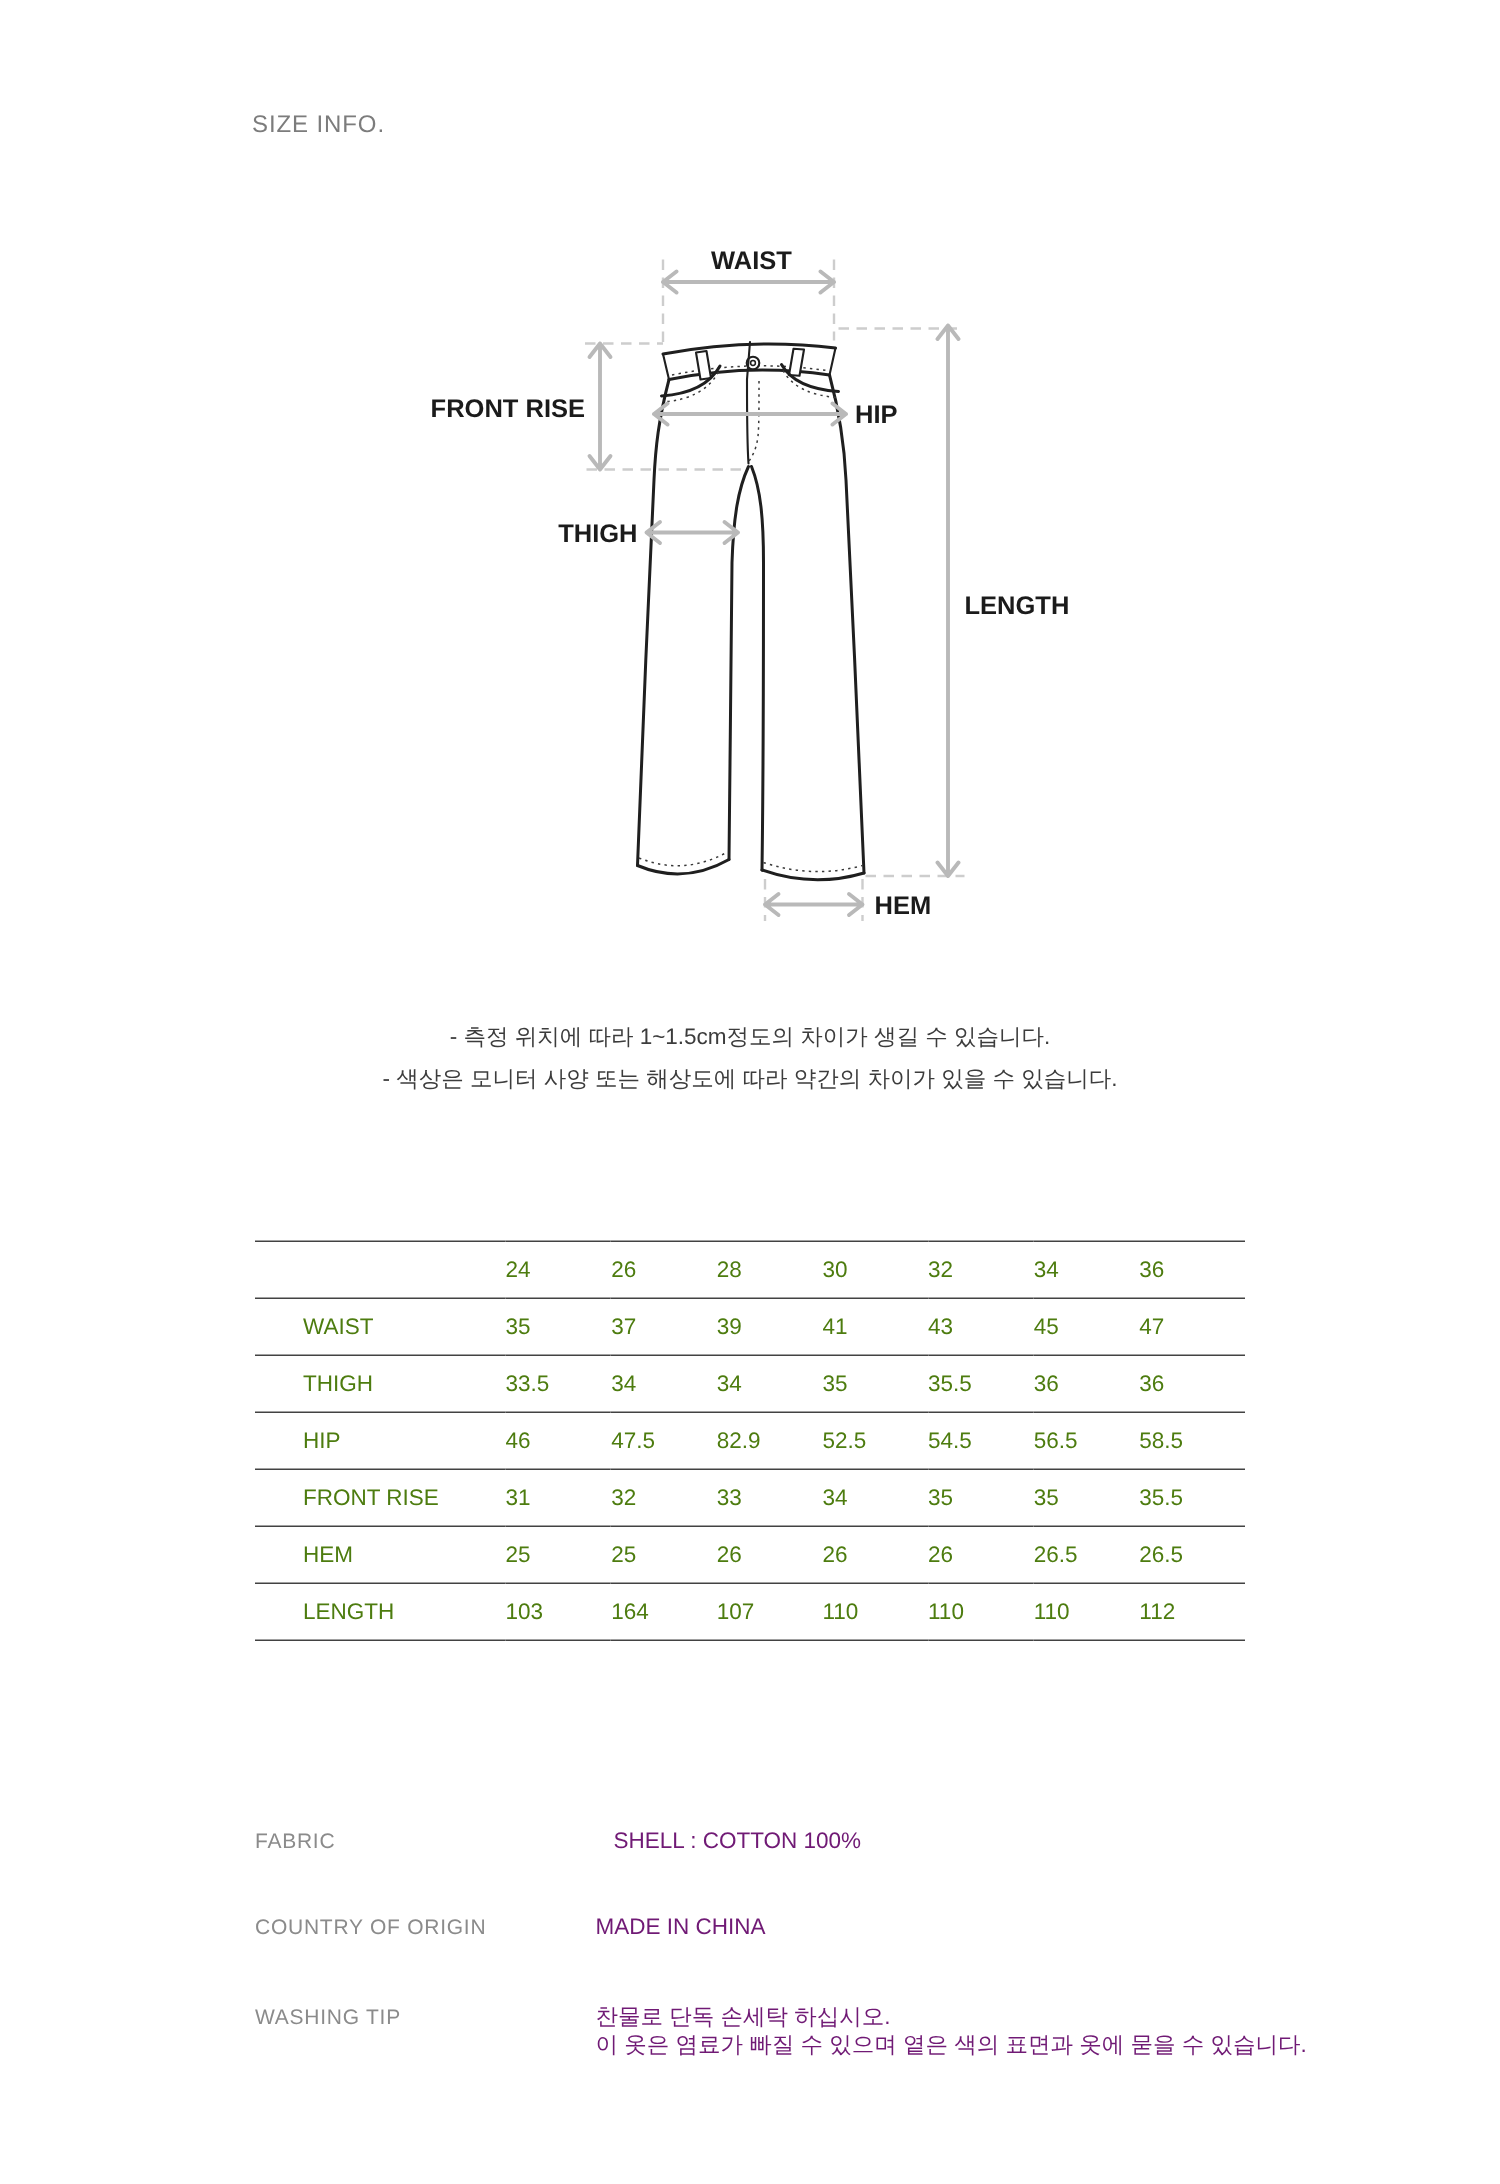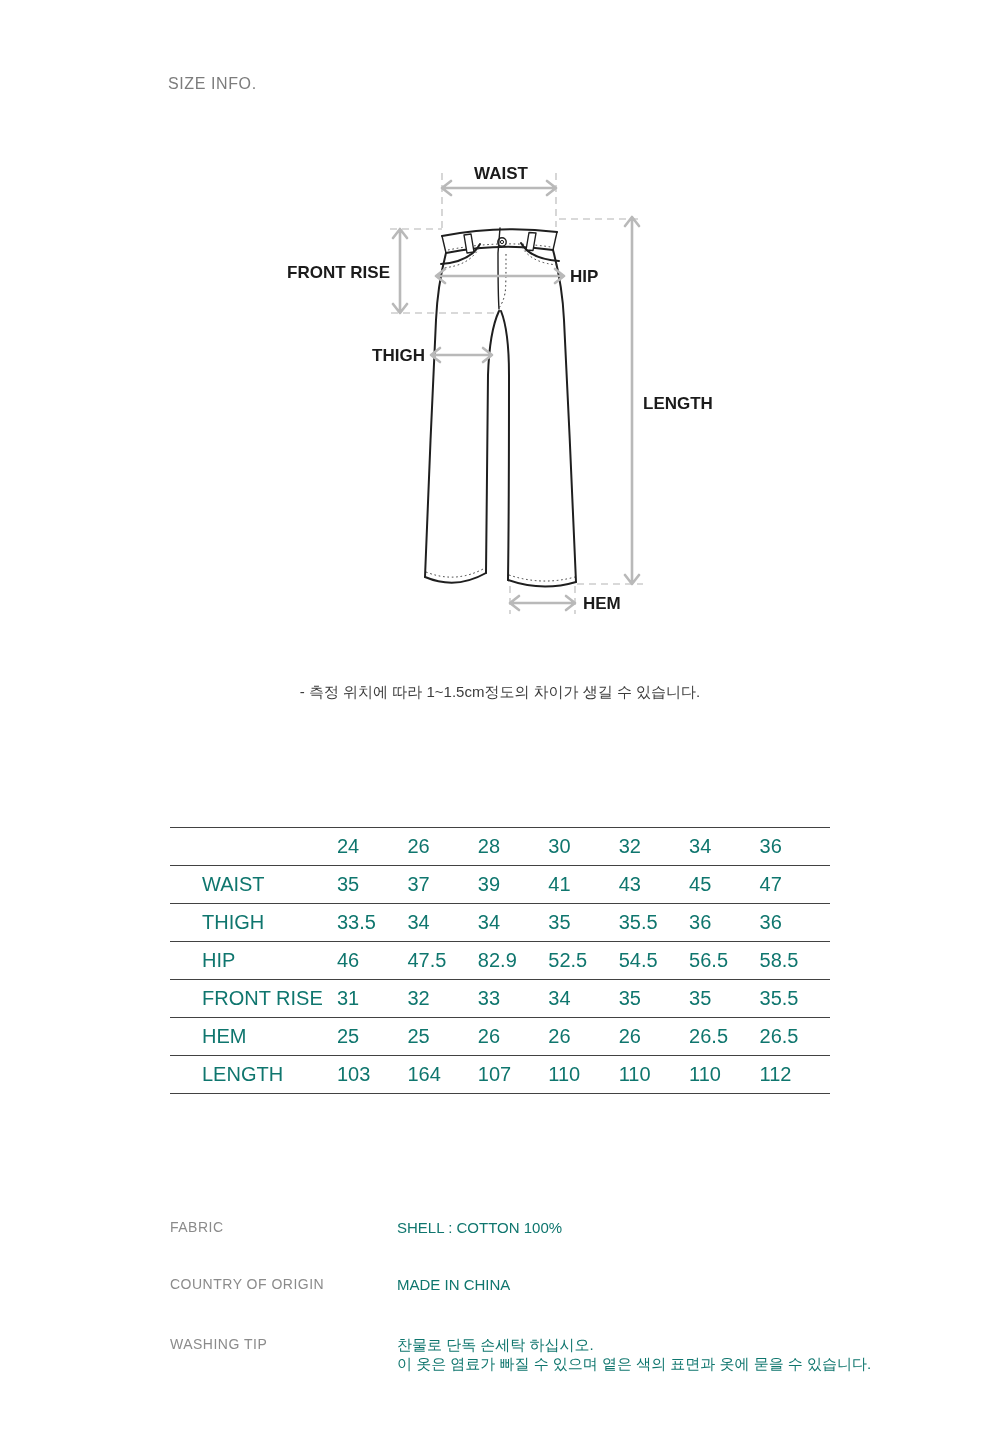--- a/index.html
+++ b/index.html
@@ -44,53 +44,53 @@
   }
   .note-line{line-height:28px;}
   
   .size-table{
     position:absolute;
     left:170px; top:827px;
     width:660px;
     border-collapse:collapse;
     table-layout:fixed;
     border-top:1px solid #424242;
-    font-size:20px;
-    color:#0f766e;
+    font-size:15px;
+    color:#4d7c0f;
   }
   .size-table tr{border-bottom:1px solid #424242;}
   .size-table th,.size-table td{
     height:37px;
     padding:0;
     font-weight:normal;
     text-align:left;
     vertical-align:middle;
     white-space:nowrap;
   }
   .size-table .label-col{padding-left:32px;}
   
   .product-details{
     position:absolute;
     left:170px; top:1210px;
     width:720px;
     color:#4a4a4a;
   }
   .detail-row{display:flex;align-items:flex-start;}
-  .detail-row.r0{margin-top:8px;}
+  .detail-row.r0{margin-top:8px;gap:12px;}
   .detail-row.r1{margin-top:41px;}
   .detail-row.r2{margin-top:38px;}
   .detail-label{
     width:227px;
     flex:0 0 227px;
     font-size:14px;
     letter-spacing:0.5px;
     color:#8b8b8b;
     line-height:19px;
   }
-  .detail-value{font-size:15px;line-height:19px;color:#0f766e;}
+  .detail-value{font-size:15px;line-height:19px;color:#701a75;}
   .detail-line{line-height:19px;}
 </style>
 </head>
 <body>
 
 <div id="page">
 
   <div class="size-info-title">SIZE INFO.</div>
 
   <div class="diagram-wrap">
@@ -156,20 +156,21 @@
         <text class="dlabel" x="290" y="142" text-anchor="start">HIP</text>
         <text class="dlabel" x="145" y="221" text-anchor="end">THIGH</text>
         <text class="dlabel" x="363" y="269" text-anchor="start">LENGTH</text>
         <text class="dlabel" x="303" y="469" text-anchor="start">HEM</text>
       </g>
     </svg>
   </div>
 
   <div class="measurement-notes">
       <div class="note-line">- 측정 위치에 따라 1~1.5cm정도의 차이가 생길 수 있습니다.</div>
+      <div class="note-line">- 색상은 모니터 사양 또는 해상도에 따라 약간의 차이가 있을 수 있습니다.</div>
     </div>
 
   <table class="size-table">
     <colgroup>
       <col style="width:167px">
       <col>
         <col>
         <col>
         <col>
         <col>

